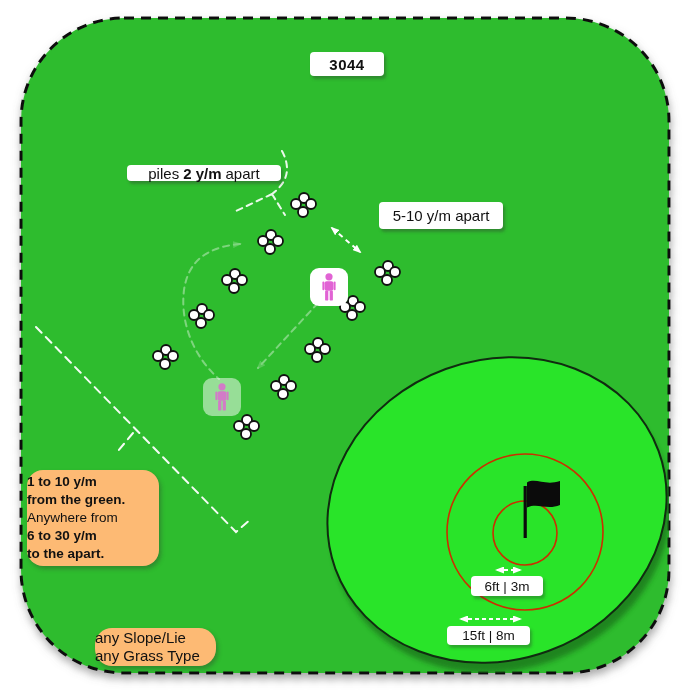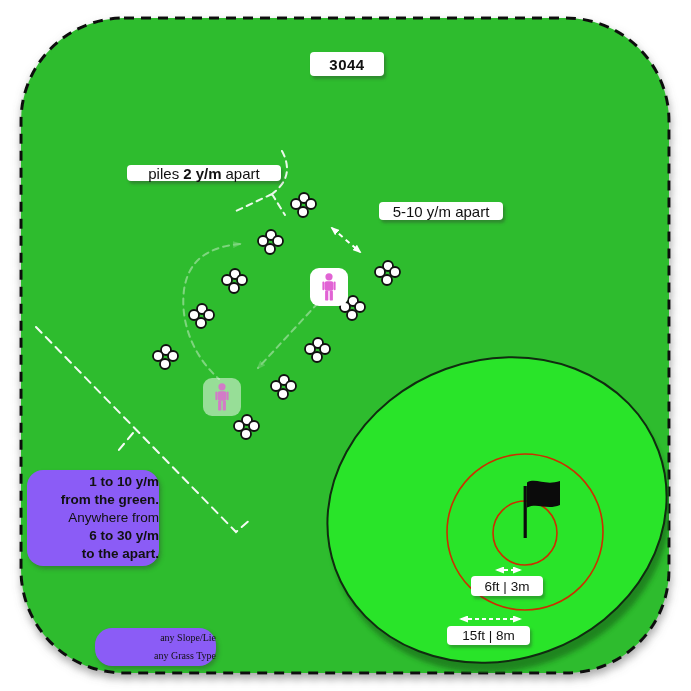--- a/index.html
+++ b/index.html
@@ -26,28 +26,28 @@
   .arrow-dash-sm{fill:none;stroke:#fff;stroke-width:1.8;stroke-dasharray:4 3;}
 
   
   .pill{position:absolute;background:#fff;border-radius:4px;display:flex;align-items:center;
         justify-content:center;color:#111;font-size:15px;z-index:5;
         box-shadow:2px 3px 3px rgba(50,50,50,.35);white-space:nowrap;}
   .pill .b{font-weight:bold;}
   .pill .gap{width:4px;display:inline-block;}
   #pill-number{left:310px;top:52px;width:74px;height:24px;font-weight:bold;letter-spacing:.5px;}
   #pill-piles{left:127px;top:165px;width:154px;height:16px;}
-  #pill-spacing{left:379px;top:202px;width:124px;height:18px;justify-content:center;}
+  #pill-spacing{left:379px;top:202px;width:124px;height:27px;justify-content:center;}
   #pill-inner{left:471px;top:576px;width:72px;height:20px;font-size:13.5px;}
   #pill-outer{left:447px;top:626px;width:83px;height:19px;font-size:13.5px;}
-  .note-box{position:absolute;background:#8b5cf6;border-radius:16px;color:#111;z-index:5;
+  .note-box{position:absolute;background:#fdba74;border-radius:16px;color:#111;z-index:5;
         box-shadow:2px 3px 4px rgba(50,50,50,.35);display:flex;flex-direction:column;
-        align-items:flex-end;justify-content:center;text-align:center;}
+        align-items:flex-start;justify-content:center;text-align:center;}
   #note-green{left:27px;top:470px;width:132px;height:96px;font-size:13.5px;}
-  #note-conditions{left:95px;top:628px;width:121px;height:38px;font-size:10px;border-radius:17px;font-family:Liberation Serif, serif;}
+  #note-conditions{left:95px;top:628px;width:121px;height:38px;font-size:15px;border-radius:17px;}
   .note-line{line-height:18px;white-space:nowrap;}
   .note-line.bold{font-weight:bold;}
 </style>
 </head>
 <body>
 
 <div class="stage">
   <svg width="691" height="691" viewBox="0 0 691 691">
     <defs>
       <filter id="fshadow" x="-6%" y="-6%" width="112%" height="114%">

